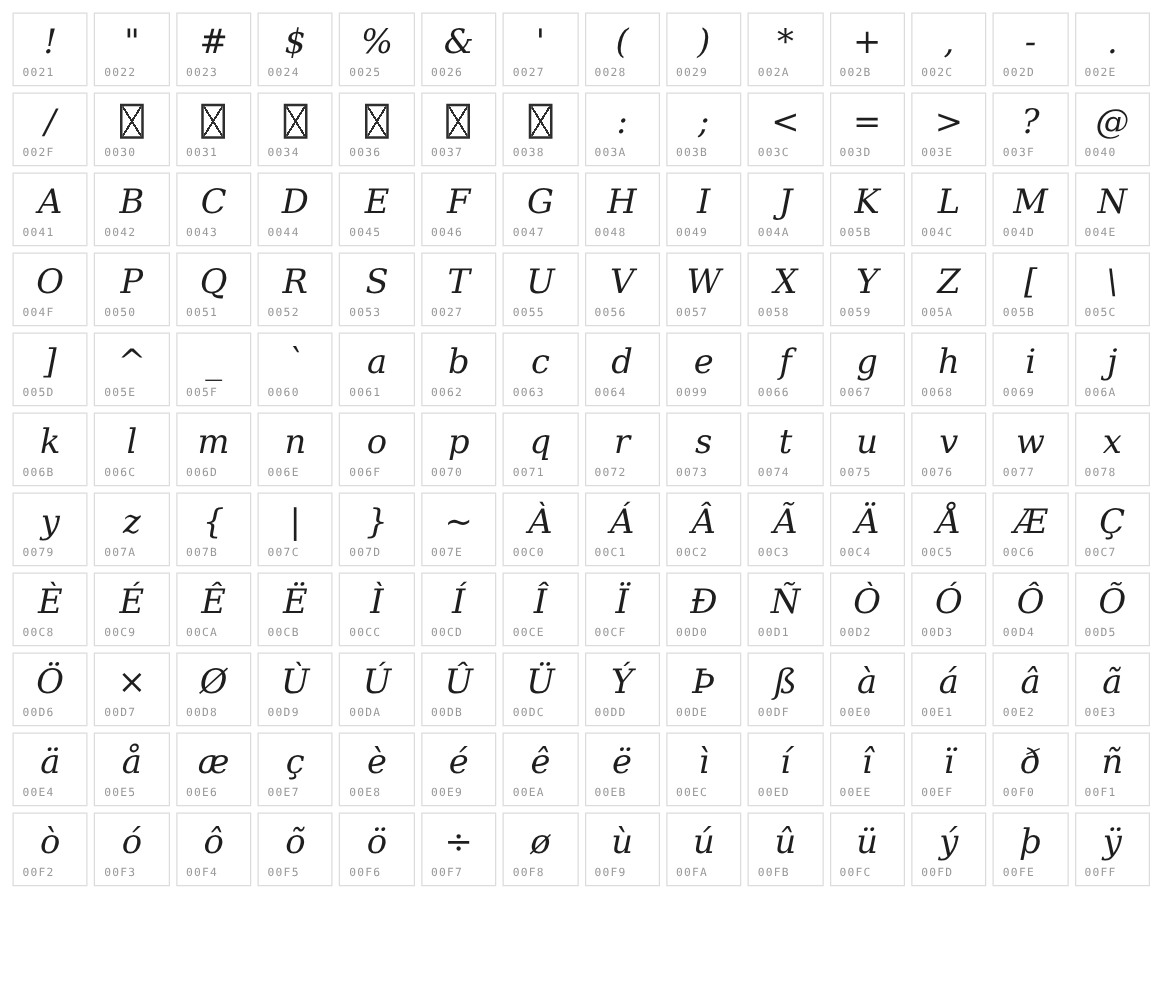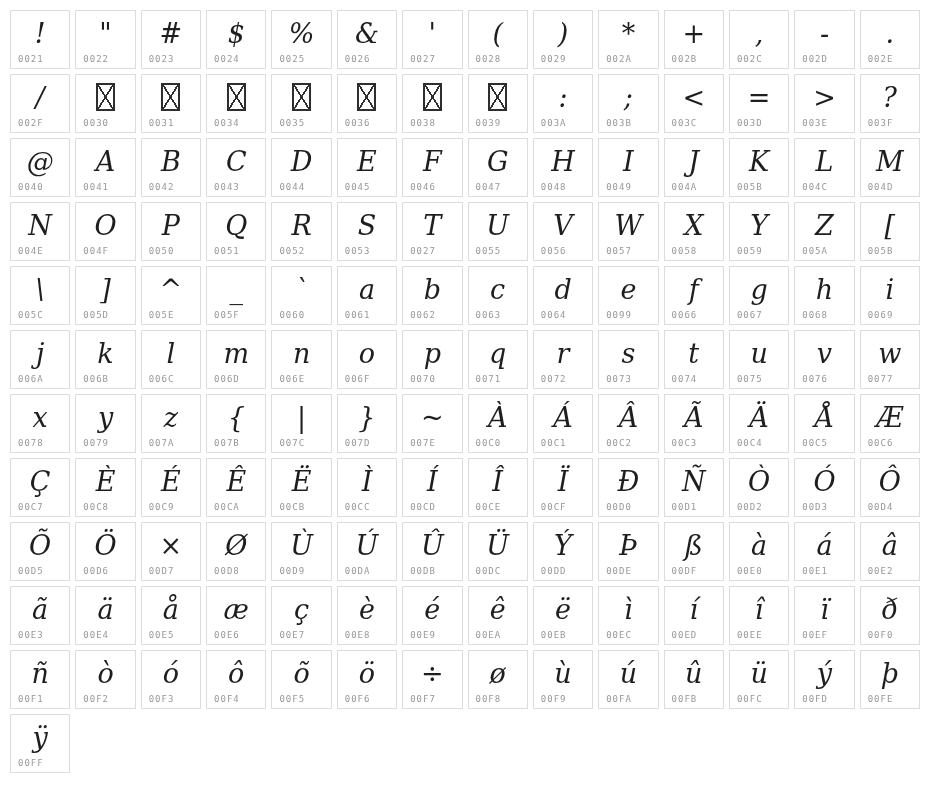--- a/index.html
+++ b/index.html
@@ -127,33 +127,29 @@
     <div class="cell">
       <span class="notdef"></span>
       <span class="code">0031</span>
     </div>
     <div class="cell">
       <span class="notdef"></span>
       <span class="code">0034</span>
     </div>
     <div class="cell">
       <span class="notdef"></span>
-      <span class="code">0035</span>
+      <span class="code">0036</span>
     </div>
     <div class="cell">
       <span class="notdef"></span>
-      <span class="code">0036</span>
+      <span class="code">0037</span>
     </div>
     <div class="cell">
       <span class="notdef"></span>
       <span class="code">0038</span>
-    </div>
-    <div class="cell">
-      <span class="notdef"></span>
-      <span class="code">0039</span>
     </div>
     <div class="cell">
       <span class="glyph">:</span>
       <span class="code">003A</span>
     </div>
     <div class="cell">
       <span class="glyph">;</span>
       <span class="code">003B</span>
     </div>
     <div class="cell">

